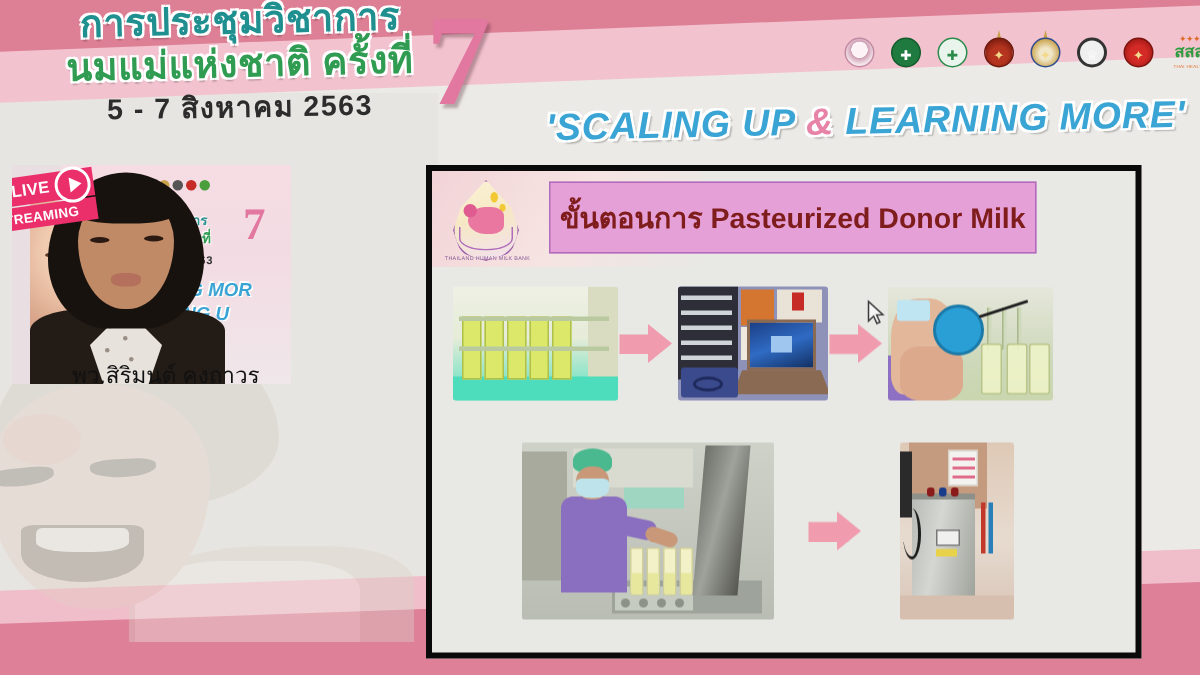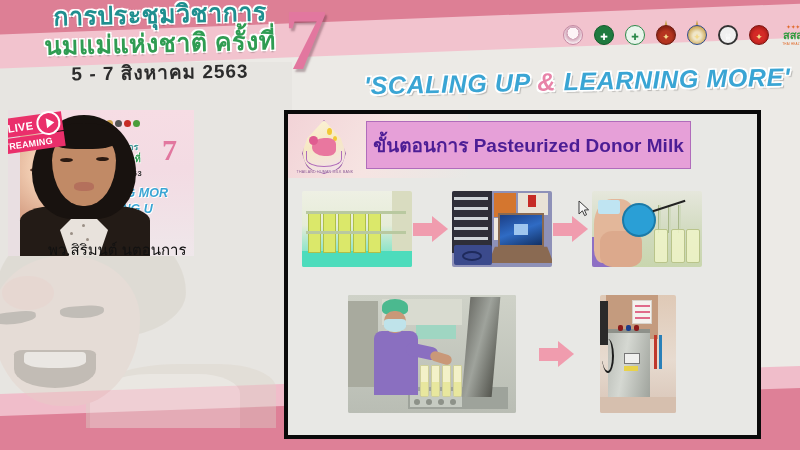--- a/index.html
+++ b/index.html
@@ -447,21 +447,21 @@
   }
   
   .slide-title-box {
     position: absolute; left: 78px; top: 7px;
     width: 325px; height: 48px;
     background: #e6a0d8;
     border: 1.6px solid #b06cbb;
     display: flex; align-items: center; justify-content: center;
   }
   .slide-title-box span {
-    font-size: 19px; font-weight: bold; color: #4c1d95;
+    font-size: 19px; font-weight: bold; color: #7f1d1d;
     white-space: nowrap;
   }
 
   
   .flow-row1 {
     position: absolute; left: 14px; top: 75px;
     width: 440px; height: 80px;
     display: flex; align-items: center;
   }
   .flow-row2 {
@@ -680,21 +680,21 @@
       <div class="live-row1">
           <span>LIVE</span>
         </div>
       <div class="live-row2">
           <span>STREAMING</span>
         </div>
       <div class="live-play"></div>
     </div>
   </div>
 
-  <div class="speaker-name">พว.สิริมนต์  นตอนการ</div>
+  <div class="speaker-name">พว.สิริมนต์  คงถาวร</div>
 
   <div class="slide">
     <div class="slide-bg-blush"></div>
 
     <div class="drop-logo">
       <div class="drop-shape"></div>
       <div class="drop-dot d1"></div>
       <div class="drop-dot d2"></div>
       <div class="drop-baby"></div>
       <div class="drop-baby-head"></div>

